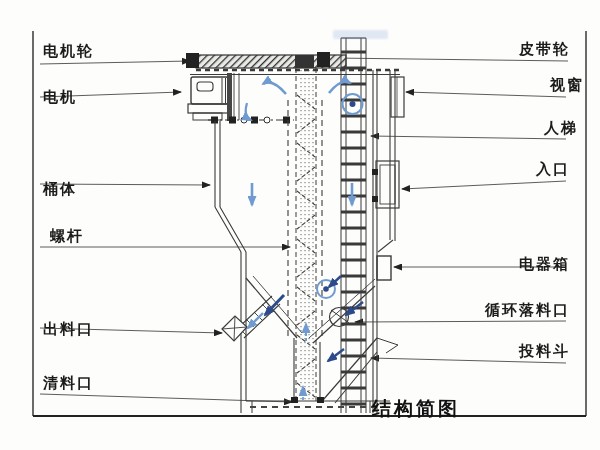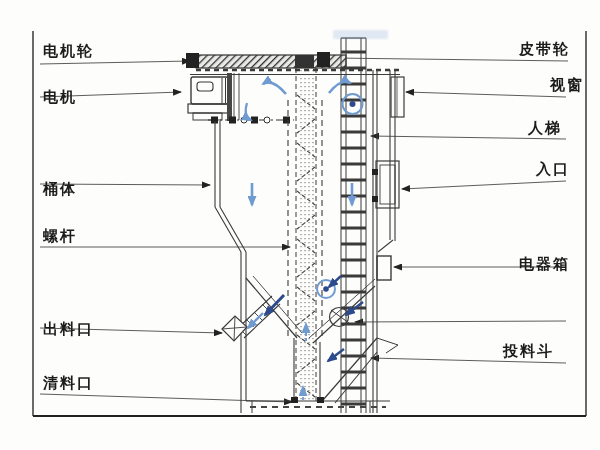--- a/index.html
+++ b/index.html
@@ -186,26 +186,28 @@
         <line x1="344" y1="349" x2="328" y2="361" stroke="#2c4a8c" stroke-width="2.4" marker-end="url(#narw)"></line>
         <line x1="306" y1="341" x2="306" y2="324" stroke="#6f9bd1" stroke-width="2" stroke-dasharray="3,2" marker-end="url(#barw)"></line>
         <line x1="303" y1="400" x2="303" y2="387" stroke="#6f9bd1" stroke-width="1.8" stroke-dasharray="3,2" marker-end="url(#barw)"></line>
       </g>
     </g>
   </svg>
 
   <div class="lbl" style="left:43px;top:42px">电机轮</div>
   <div class="lbl" style="left:43px;top:88px">电机</div>
   <div class="lbl" style="left:43px;top:180px">桶体</div>
-  <div class="lbl" style="left:43px;top:227px">螺杆</div>
+  <div class="lbl" style="left:50px;top:227px">螺杆</div>
   <div class="lbl" style="left:43px;top:320px">出料口</div>
   <div class="lbl" style="left:43px;top:374px">清料口</div>
 
   <div class="lbl lbl-r" style="right:30px;top:40px">皮带轮</div>
   <div class="lbl lbl-r" style="right:16px;top:76px">视窗</div>
-  <div class="lbl lbl-r" style="right:38px;top:119px">人梯</div>
+  <div class="lbl lbl-r" style="right:22px;top:119px">人梯</div>
   <div class="lbl lbl-r" style="right:30px;top:160px">入口</div>
   <div class="lbl lbl-r" style="right:30px;top:255px">电器箱</div>
-  <div class="lbl lbl-r" style="right:46px;top:342px">投料斗</div>
-
+  <div class="lbl lbl-r" style="right:30px;top:301px">循环落料口</div>
+  <div class="lbl lbl-r" style="right:30px;top:342px">投料斗</div>
+
+  <div class="caption">结构简图</div>
 
   <div class="watermark"></div>
 </div>
 
 </body></html>

